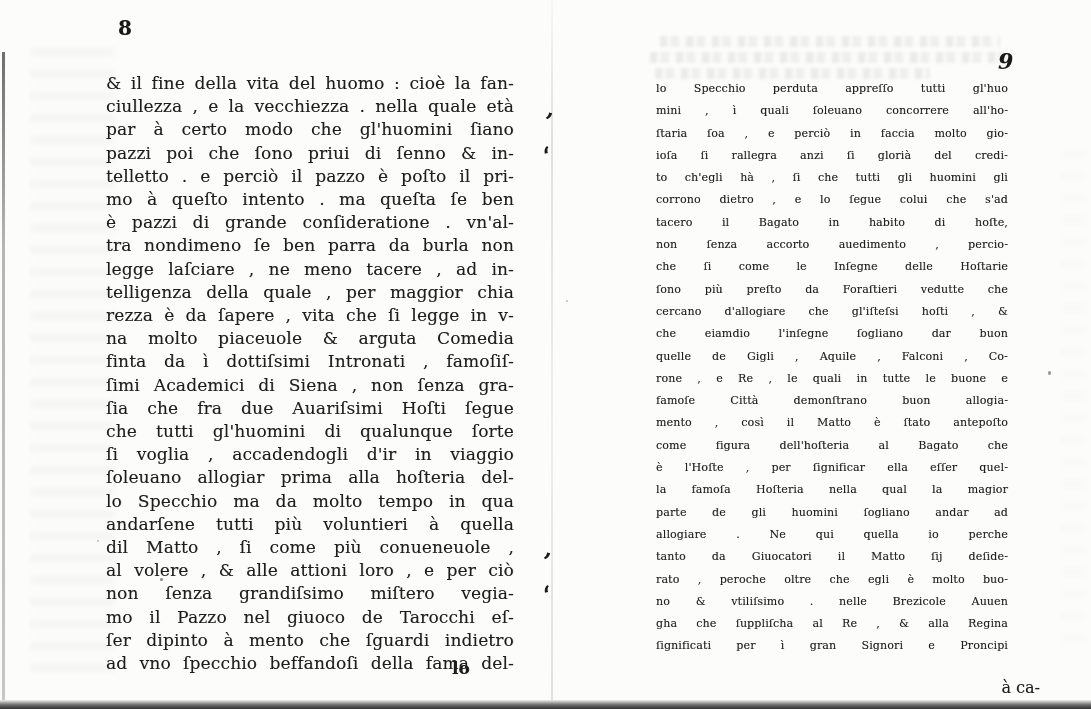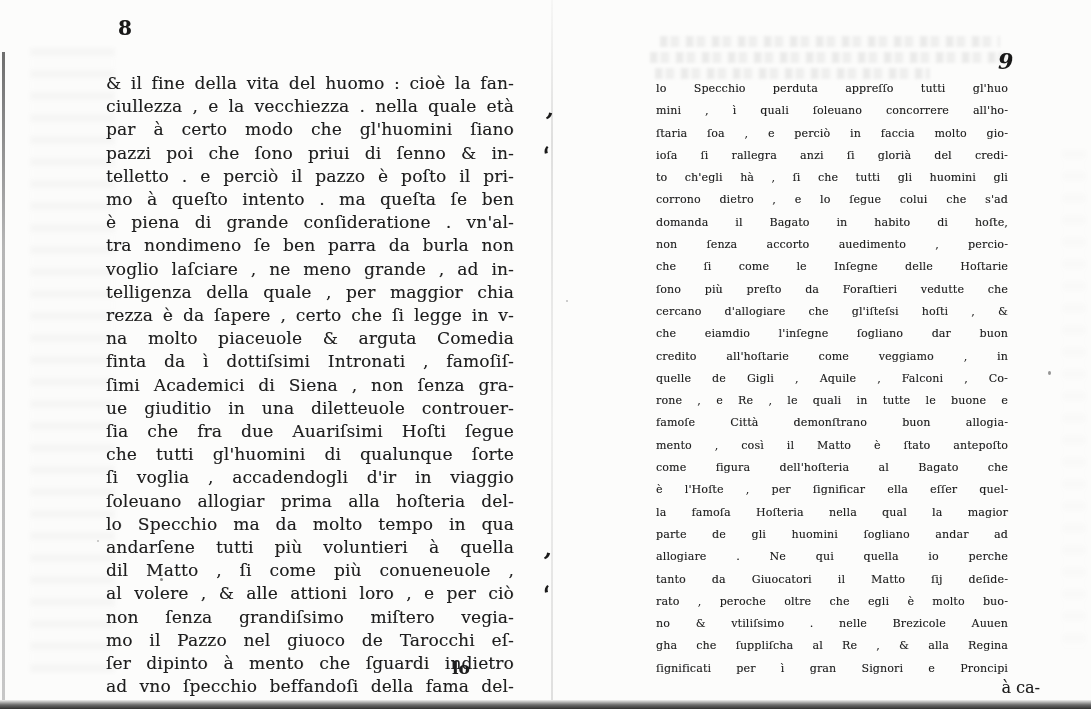--- a/index.html
+++ b/index.html
@@ -122,29 +122,28 @@
   <div class="speck speck-4"></div>
 
   <div class="page-number page-number-left">8</div>
   <div class="page-text page-left-text">
       <div class="text-line">&amp; il fine della vita del huomo : cioè la fan-</div>
       <div class="text-line">ciullezza , e la vecchiezza . nella quale età</div>
       <div class="text-line">par à certo modo che gl'huomini ſiano</div>
       <div class="text-line">pazzi poi che ſono priui di ſenno &amp; in-</div>
       <div class="text-line">telletto . e perciò il pazzo è poſto il pri-</div>
       <div class="text-line">mo à queſto intento . ma queſta ſe ben</div>
-      <div class="text-line">è piena di grande conſideratione . vn'al-</div>
+      <div class="text-line">è pazzi di grande conſideratione . vn'al-</div>
       <div class="text-line">tra nondimeno ſe ben parra da burla non</div>
-      <div class="text-line">voglio laſciare , ne meno grande , ad in-</div>
+      <div class="text-line">legge laſciare , ne meno tacere , ad in-</div>
       <div class="text-line">telligenza della quale , per maggior chia</div>
-      <div class="text-line">rezza è da ſapere , certo che ſi legge in v-</div>
+      <div class="text-line">rezza è da ſapere , vita che ſi legge in v-</div>
       <div class="text-line">na molto piaceuole &amp; arguta Comedia</div>
       <div class="text-line">finta da ì dottiſsimi Intronati , famoſiſ-</div>
       <div class="text-line">ſimi Academici di Siena , non ſenza gra-</div>
-      <div class="text-line">ue giuditio in una diletteuole controuer-</div>
       <div class="text-line">ſia che fra due Auariſsimi Hoſti ſegue</div>
       <div class="text-line">che tutti gl'huomini di qualunque ſorte</div>
       <div class="text-line">ſi voglia , accadendogli d'ir in viaggio</div>
       <div class="text-line">ſoleuano allogiar prima alla hoſteria del-</div>
       <div class="text-line">lo Specchio ma da molto tempo in qua</div>
       <div class="text-line">andarſene tutti più voluntieri à quella</div>
       <div class="text-line">dil Matto , ſi come più conueneuole ,</div>
       <div class="text-line">al volere , &amp; alle attioni loro , e per ciò</div>
       <div class="text-line">non ſenza grandiſsimo miſtero vegia-</div>
       <div class="text-line">mo il Pazzo nel giuoco de Tarocchi eſ-</div>
@@ -154,27 +153,26 @@
   <div class="catchword catchword-left">lo</div>
 
   <div class="page-number page-number-right">9</div>
   <div class="page-text page-right-text">
       <div class="text-line">lo Specchio perduta appreſſo tutti gl'huo</div>
       <div class="text-line">mini , ì quali ſoleuano concorrere all'ho-</div>
       <div class="text-line">ſtaria ſoa , e perciò in faccia molto gio-</div>
       <div class="text-line">ioſa ſi rallegra anzi ſi glorià del credi-</div>
       <div class="text-line">to ch'egli hà , ſi che tutti gli huomini gli</div>
       <div class="text-line">corrono dietro , e lo ſegue colui che s'ad</div>
-      <div class="text-line">domanda il Bagato in habito di hoſte,</div>
+      <div class="text-line">tacero il Bagato in habito di hoſte,</div>
       <div class="text-line">non ſenza accorto auedimento , percio-</div>
       <div class="text-line">che ſi come le Inſegne delle Hoſtarie</div>
       <div class="text-line">ſono più preſto da Foraſtieri vedutte che</div>
       <div class="text-line">cercano d'allogiare che gl'iſteſsi hoſti , &amp;</div>
       <div class="text-line">che eiamdio l'inſegne ſogliano dar buon</div>
-      <div class="text-line">credito all'hoſtarie come veggiamo , in</div>
       <div class="text-line">quelle de Gigli , Aquile , Falconi , Co-</div>
       <div class="text-line">rone , e Re , le quali in tutte le buone e</div>
       <div class="text-line">famoſe Città demonſtrano buon allogia-</div>
       <div class="text-line">mento , così il Matto è ſtato antepoſto</div>
       <div class="text-line">come figura dell'hoſteria al Bagato che</div>
       <div class="text-line">è l'Hoſte , per ſignificar ella eſſer quel-</div>
       <div class="text-line">la famoſa Hoſteria nella qual la magior</div>
       <div class="text-line">parte de gli huomini ſogliano andar ad</div>
       <div class="text-line">allogiare .  Ne qui quella io perche</div>
       <div class="text-line">tanto da Giuocatori il Matto ſij deſide-</div>

